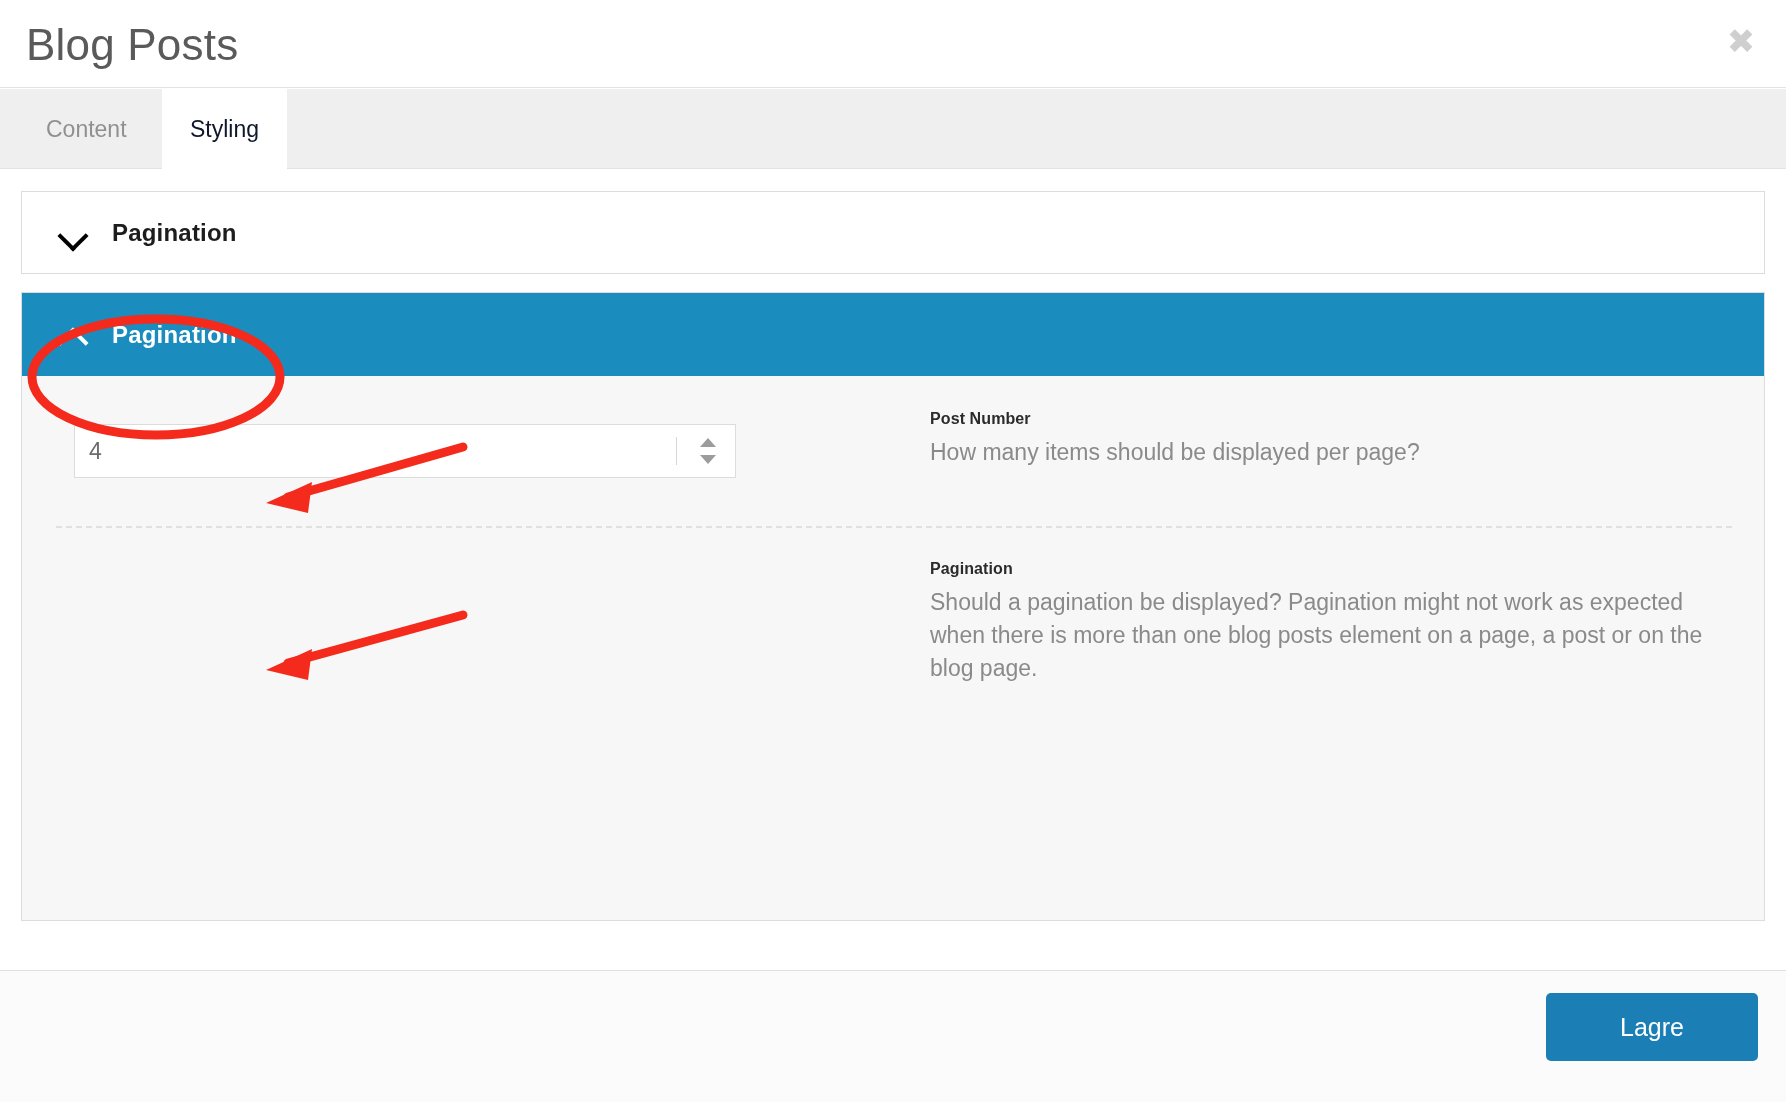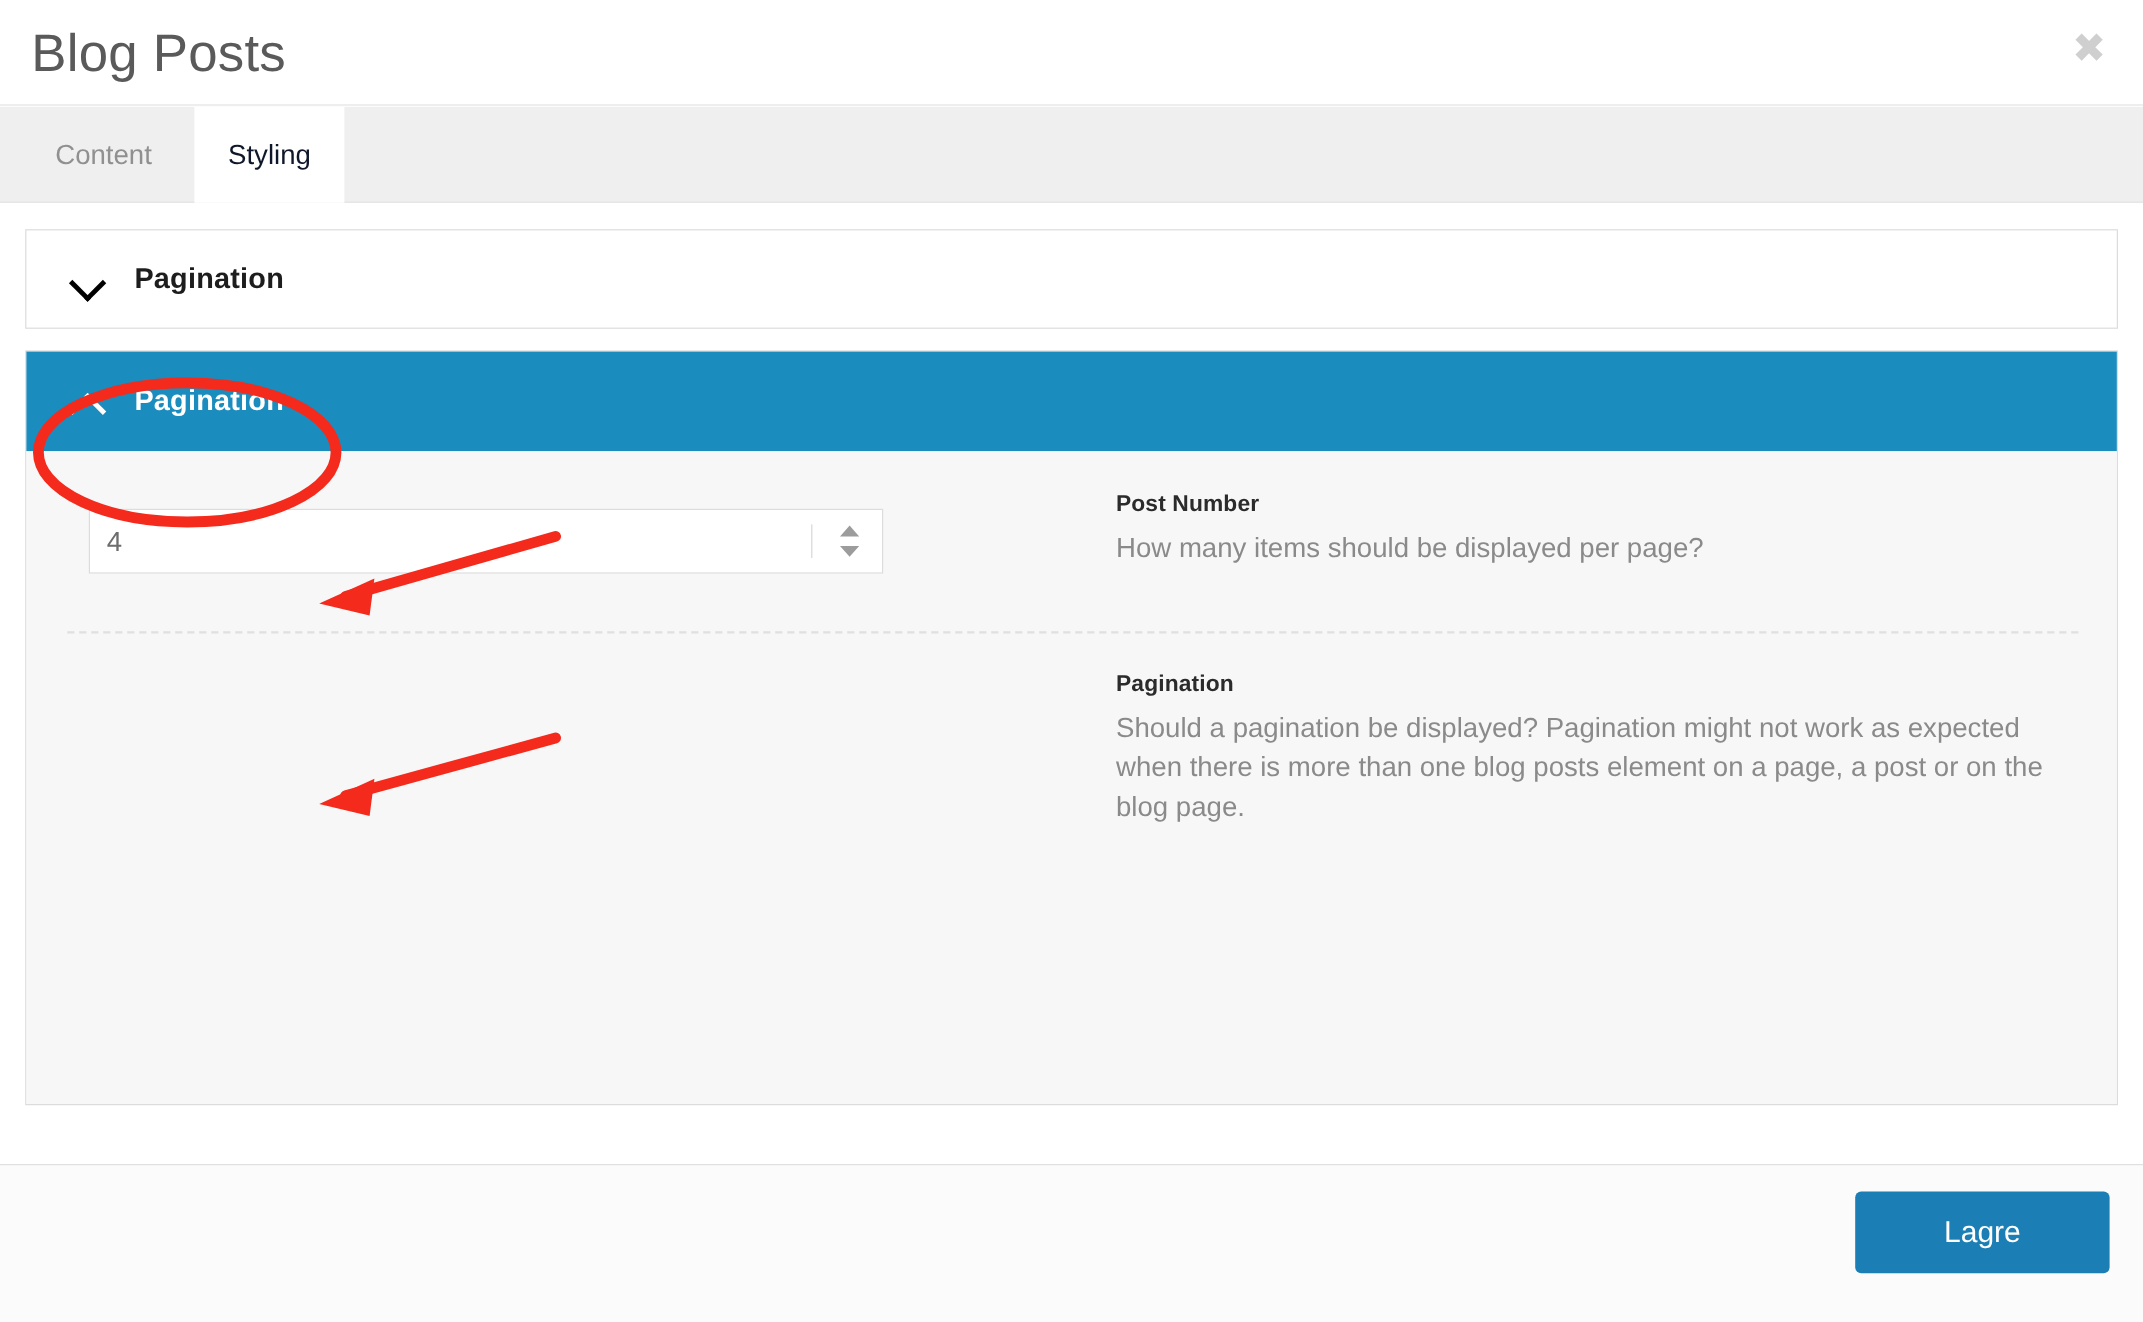--- a/index.html
+++ b/index.html
@@ -214,21 +214,21 @@
   .spinner .up { top: 7px; border-bottom: 9px solid #9c9c9c; }
   .spinner .dn { bottom: 7px; border-top: 9px solid #9c9c9c; }
 
   .label-block {
     position: absolute;
     left: 908px;
     top: 34px;
     width: 790px;
   }
   .field-label {
-    font-size: 19px;
+    font-size: 16px;
     font-weight: bold;
     color: #2b2b2b;
     margin-bottom: 8px;
     letter-spacing: 0.1px;
   }
   .field-desc {
     font-size: 23px;
     color: #8a8a8a;
     line-height: 1.43;
   }

